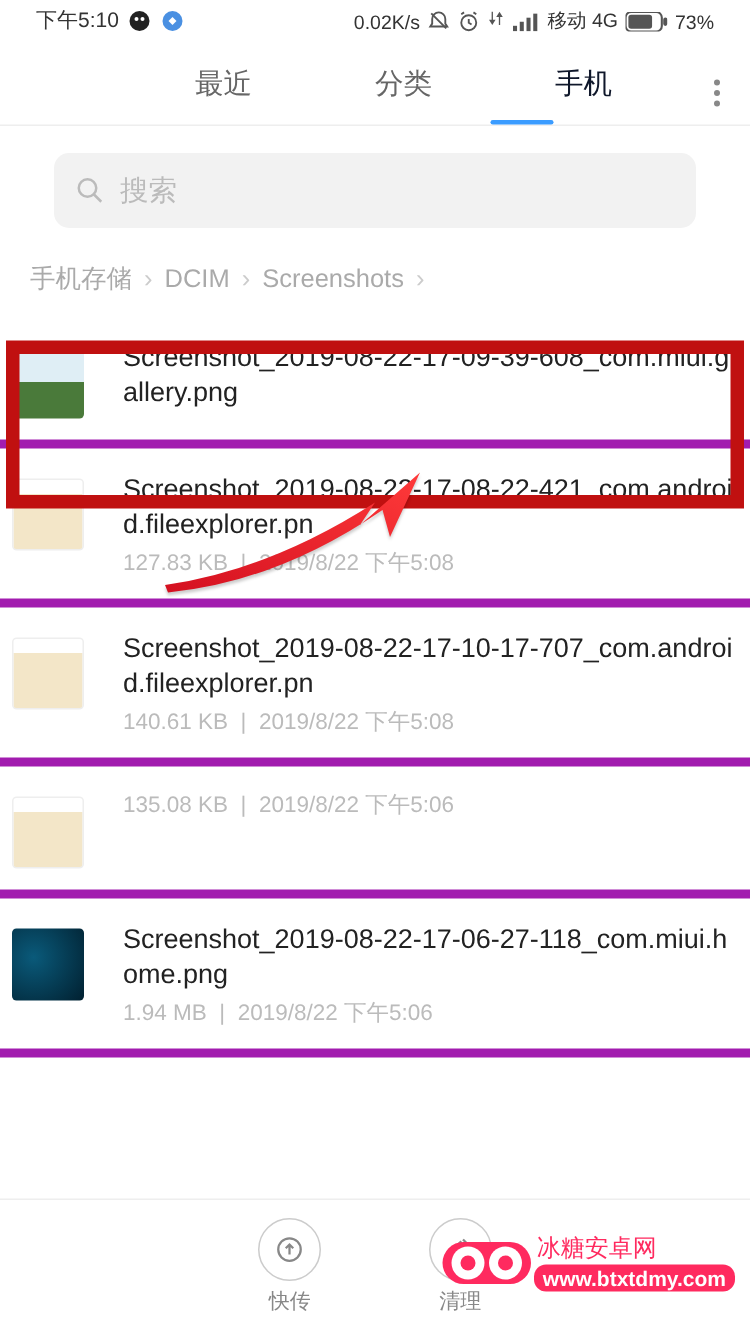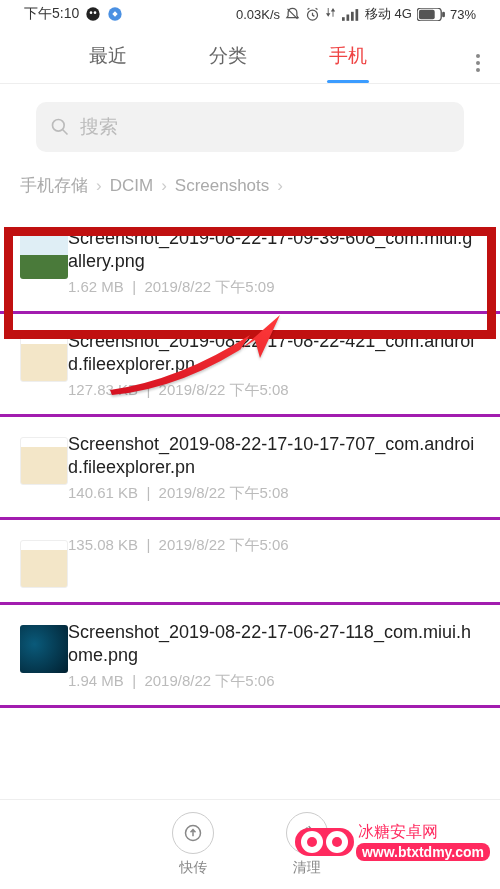--- a/index.html
+++ b/index.html
@@ -4,37 +4,37 @@
 <style>
 * { margin: 0; padding: 0; box-sizing: border-box; font-family: -apple-system, "Helvetica Neue", sans-serif; }
 body { width: 500px; height: 889px; background: #fff; position: relative; overflow: hidden; }
 
 .status-bar { height: 28px; display: flex; align-items: center; padding: 0 24px; font-size: 14px; color: #333; justify-content: space-between; }
 .status-left { display: flex; align-items: center; gap: 6px; }
 .status-right { display: flex; align-items: center; gap: 5px; font-size: 13px; }
 .penguin { width: 16px; height: 16px; }
 
 .tabs { display: flex; align-items: center; height: 56px; border-bottom: 1px solid #eee; }
-.tab { flex: 1; text-align: center; font-size: 19px; color: #666; padding: 14px 0; position: relative; }
-.tab.active { color: #ef4444; }
+.tab { flex: 1; text-align: right; font-size: 19px; color: #666; padding: 14px 0; position: relative; }
+.tab.active { color: #0f172a; }
 .tab.active::after { content: ""; position: absolute; bottom: 0; left: 50%; transform: translateX(-50%); width: 42px; height: 3px; background: #3b9cff; border-radius: 2px; }
 .tab-spacer { flex: 0.4; }
 .more { width: 44px; text-align: center; color: #999; font-size: 20px; }
 .more-dots { display: inline-flex; flex-direction: column; gap: 3px; }
 .more-dots span { width: 4px; height: 4px; background: #888; border-radius: 50%; }
 
 .search-wrap { padding: 18px 36px 22px; }
 .search { background: #f2f2f2; border-radius: 10px; height: 50px; display: flex; align-items: center; padding: 0 14px; gap: 10px; color: #bbb; font-size: 19px; }
 
 .crumbs { padding: 0 20px 14px; display: flex; align-items: center; gap: 8px; font-size: 17px; color: #aaa; }
 .crumb { color: #aaa; }
 .chev { color: #ccc; }
 
 .list { }
-.item { display: flex; padding: 16px 20px 14px; gap: 0; border-bottom: 3px solid #a21caf; align-items: flex-start; }
+.item { display: flex; padding: 16px 8px 14px; gap: 26px; border-bottom: 6px solid #a21caf; align-items: flex-start; }
 .thumb { width: 48px; height: 48px; background: #e8e8e8; border-radius: 3px; flex-shrink: 0; overflow: hidden; position: relative; margin-top:4px;}
 .thumb.doc { background: linear-gradient(#fff 0%, #fff 20%, #f3e6c8 20%, #f3e6c8 100%); border: 1px solid #eee; }
 .thumb.landscape { background: linear-gradient(#dfeef5 0%, #dfeef5 50%, #4a7a3a 50%, #4a7a3a 100%); }
 .thumb.dark { background: radial-gradient(circle at 30% 40%, #0a5a7a, #012030); }
 .info { flex: 1; min-width: 0; }
 .fname { font-size: 18px; color: #222; line-height: 1.25; word-break: break-all; margin-bottom:6px;}
 .meta { font-size: 15px; color: #bbb; }
 
 .highlight { position: absolute; left: 4px; right: 4px; border: 9px solid #c01010; pointer-events: none; z-index: 5; }
 
@@ -62,21 +62,21 @@
         <circle cx="12" cy="12" r="10" fill="#222"></circle>
         <circle cx="9" cy="10" r="2" fill="#fff"></circle>
         <circle cx="15" cy="10" r="2" fill="#fff"></circle>
       </svg>
     <svg class="penguin" viewBox="0 0 24 24">
         <circle cx="12" cy="12" r="10" fill="#4a90e2"></circle>
         <path d="M8 12 L12 8 L16 12 L12 16 Z" fill="#fff"></path>
       </svg>
   </div>
   <div class="status-right">
-    <span>0.03K/s</span>
+    <span>0.02K/s</span>
     <svg width="15" height="15" viewBox="0 0 24 24" fill="none" stroke="#555" stroke-width="2">
         <path d="M12 2 A7 7 0 0 1 19 9 L19 14 L21 17 L3 17 L5 14 L5 9 A7 7 0 0 1 12 2"></path>
         <line x1="4" y1="3" x2="20" y2="19"></line>
       </svg>
     <svg width="15" height="15" viewBox="0 0 24 24" fill="none" stroke="#555" stroke-width="2">
         <circle cx="12" cy="13" r="8"></circle>
         <path d="M12 9 L12 13 L15 15"></path>
         <path d="M4 4 L7 2 M20 4 L17 2"></path>
       </svg>
     <svg width="12" height="15" viewBox="0 0 16 24" fill="#555">
@@ -129,21 +129,20 @@
   <span class="chev">›</span>
   <span class="crumb">Screenshots</span>
   <span class="chev">›</span>
 </div>
 
 <div class="list" id="file-list">
     <div class="item">
     <div class="thumb landscape"></div>
     <div class="info">
       <div class="fname">Screenshot_2019-08-22-17-09-39-608_com.miui.gallery.png</div>
-      <div class="meta">1.62 MB&nbsp;&nbsp;|&nbsp;&nbsp;2019/8/22 下午5:09</div>
     </div>
     </div>
     <div class="item">
     <div class="thumb doc"></div>
     <div class="info">
       <div class="fname">Screenshot_2019-08-22-17-08-22-421_com.android.fileexplorer.pn</div>
       <div class="meta">127.83 KB&nbsp;&nbsp;|&nbsp;&nbsp;2019/8/22 下午5:08</div>
     </div>
     </div>
     <div class="item">

